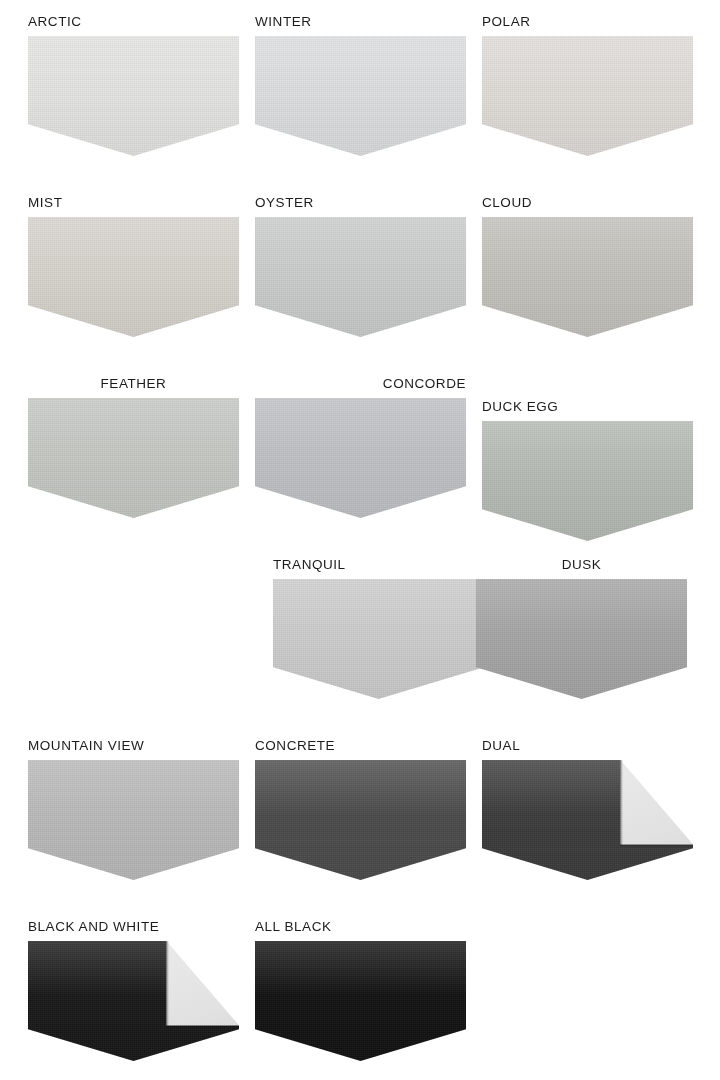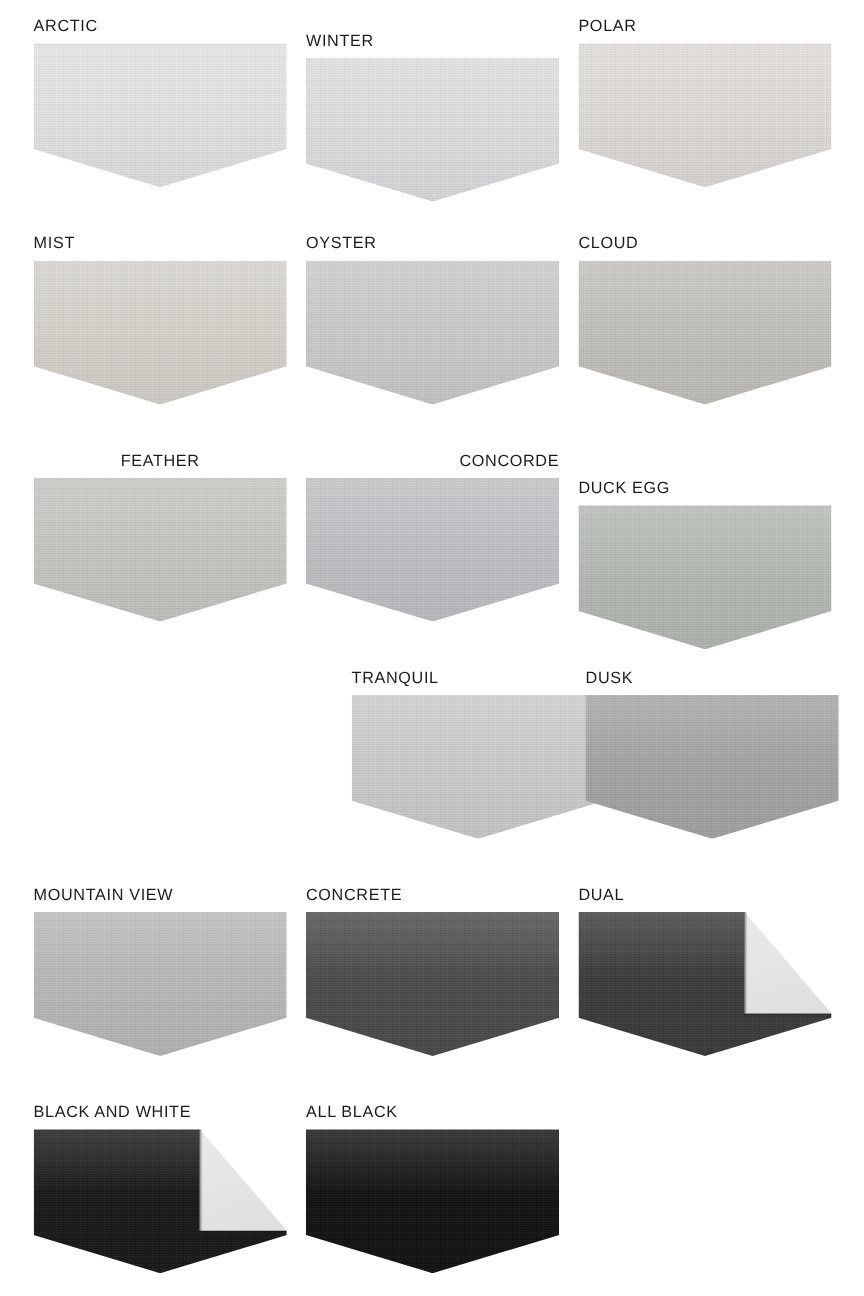--- a/index.html
+++ b/index.html
@@ -117,21 +117,21 @@
 </head>
 <body>
 
 <div id="swatch-grid">
     <div class="swatch-cell" style="left: 28px; top: 14px;">
       <div class="swatch-label">ARCTIC</div>
       <div class="swatch-shape-wrap">
         <div class="swatch-shape" style="background-color: rgb(228, 228, 227);"></div>
       </div>
     </div>
-    <div class="swatch-cell" style="left: 255px; top: 14px; margin-top: 12px;">
+    <div class="swatch-cell" style="left: 255px; top: 14px;">
       <div class="swatch-label">WINTER</div>
       <div class="swatch-shape-wrap">
         <div class="swatch-shape" style="background-color: rgb(222, 223, 224);"></div>
       </div>
     </div>
     <div class="swatch-cell" style="left: 28px; top: 195px;">
       <div class="swatch-label">MIST</div>
       <div class="swatch-shape-wrap">
         <div class="swatch-shape" style="background-color: rgb(215, 212, 206);"></div>
       </div>
@@ -165,27 +165,27 @@
       <div class="swatch-shape-wrap">
         <div class="swatch-shape" style="background-color: rgb(193, 194, 197);"></div>
       </div>
     </div>
     <div class="swatch-cell" style="left: 482px; top: 376px; margin-top: 23px;">
       <div class="swatch-label">DUCK EGG</div>
       <div class="swatch-shape-wrap">
         <div class="swatch-shape" style="background-color: rgb(181, 187, 180);"></div>
       </div>
     </div>
-    <div class="swatch-cell" style="left: 258px; top: 557px; padding-left: 35px;">
+    <div class="swatch-cell" style="left: 238px; top: 557px; padding-left: 35px;">
       <div class="swatch-label">TRANQUIL</div>
       <div class="swatch-shape-wrap">
         <div class="swatch-shape" style="background-color: rgb(205, 205, 205);"></div>
       </div>
     </div>
-    <div class="swatch-cell" style="left: 488px; top: 557px;">
+    <div class="swatch-cell" style="left: 476px; top: 557px; text-align: center;">
       <div class="swatch-label">DUSK</div>
       <div class="swatch-shape-wrap">
         <div class="swatch-shape" style="background-color: rgb(166, 166, 166);"></div>
       </div>
     </div>
     <div class="swatch-cell" style="left: 28px; top: 738px;">
       <div class="swatch-label">MOUNTAIN VIEW</div>
       <div class="swatch-shape-wrap">
         <div class="swatch-shape" style="background-color: rgb(186, 186, 186);"></div>
       </div>

